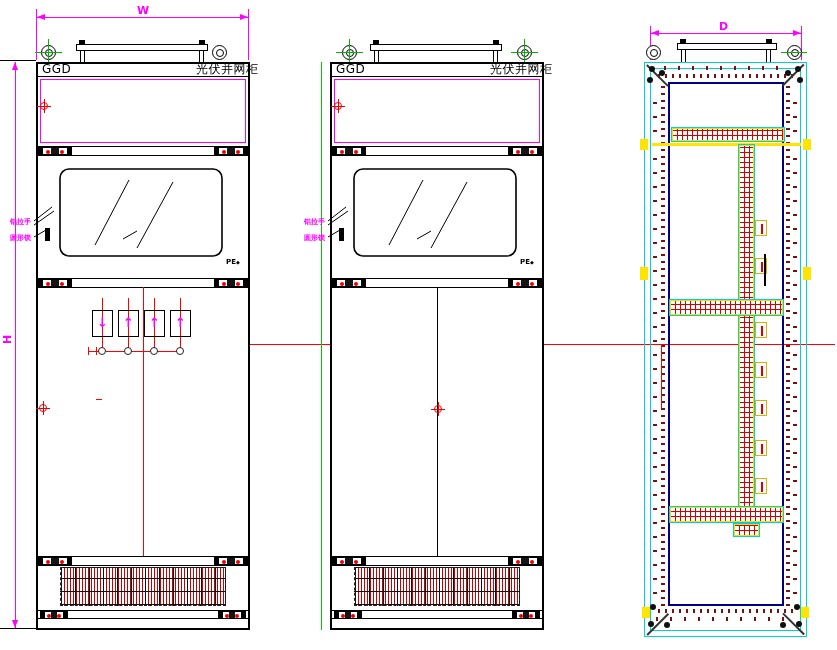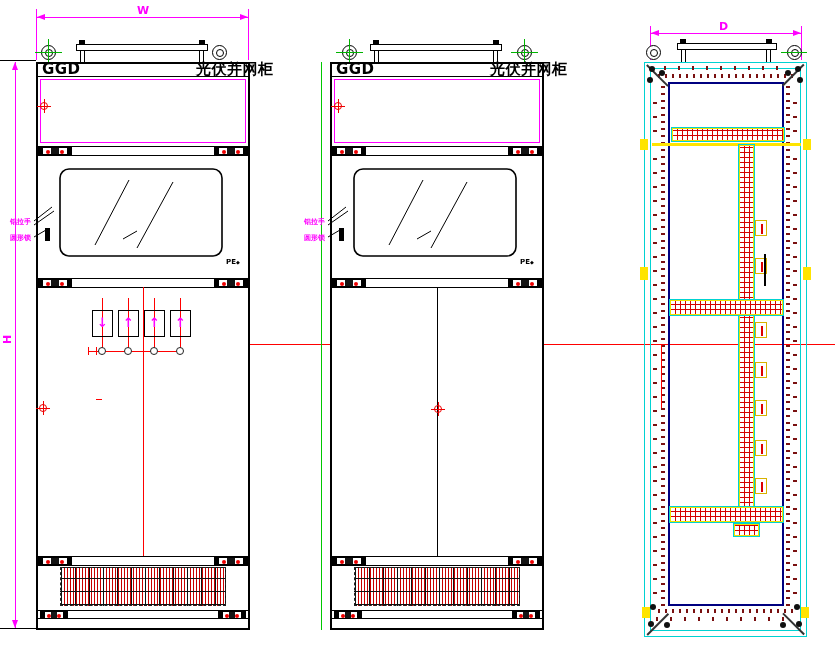--- a/index.html
+++ b/index.html
@@ -8,21 +8,21 @@
   font-family:"DejaVu Sans","Liberation Sans",sans-serif}
 .a{position:absolute}
 .cab{position:absolute;border:2px solid #000;background:#fff}
 .hl{position:absolute;background:#000;height:1px}
 .vl{position:absolute;background:#000;width:1px}
 .rl{position:absolute;background:#f00}
 .ml{position:absolute;background:#f0f}
 .gl{position:absolute;background:#00c800}
 .mtxt{position:absolute;color:#f0f;font-weight:bold;font-size:11px;line-height:11px}
 .ctxt{position:absolute;color:#f0f;font-size:7px;font-weight:bold;white-space:nowrap;line-height:8px}
-.btxt{position:absolute;color:#000;font-weight:bold;font-size:15px;white-space:nowrap;letter-spacing:.5px;line-height:11px}
+.btxt{position:absolute;color:#000;font-weight:normal;font-size:12px;white-space:nowrap;letter-spacing:.5px;line-height:11px}
 .petxt{position:absolute;color:#000;font-size:7px;font-weight:bold;line-height:8px}
 .eye{position:absolute;width:15px;height:15px;border:1.5px solid #000;border-radius:50%;background:#fff}
 .eye::before{content:"";position:absolute;inset:2.5px;border:1px solid #000;border-radius:50%}
 .gh{position:absolute;height:1px;background:#00b400}
 .gv{position:absolute;width:1px;background:#00b400}
 .posmark{position:absolute;width:8px;height:8px;border:1px solid #e00;border-radius:50%}
 .posmark::before{content:"";position:absolute;left:-4px;right:-4px;top:3px;height:1px;background:#e00}
 .posmark::after{content:"";position:absolute;top:-4px;bottom:-4px;left:3px;width:1px;background:#e00}
 .hg{position:absolute;height:8px;border:1px solid #000;
   background:linear-gradient(90deg,#000 0 4px,transparent 4px 38%,#151515 38% 62%,transparent 62% calc(100% - 4px),#000 calc(100% - 4px) 100%)}

